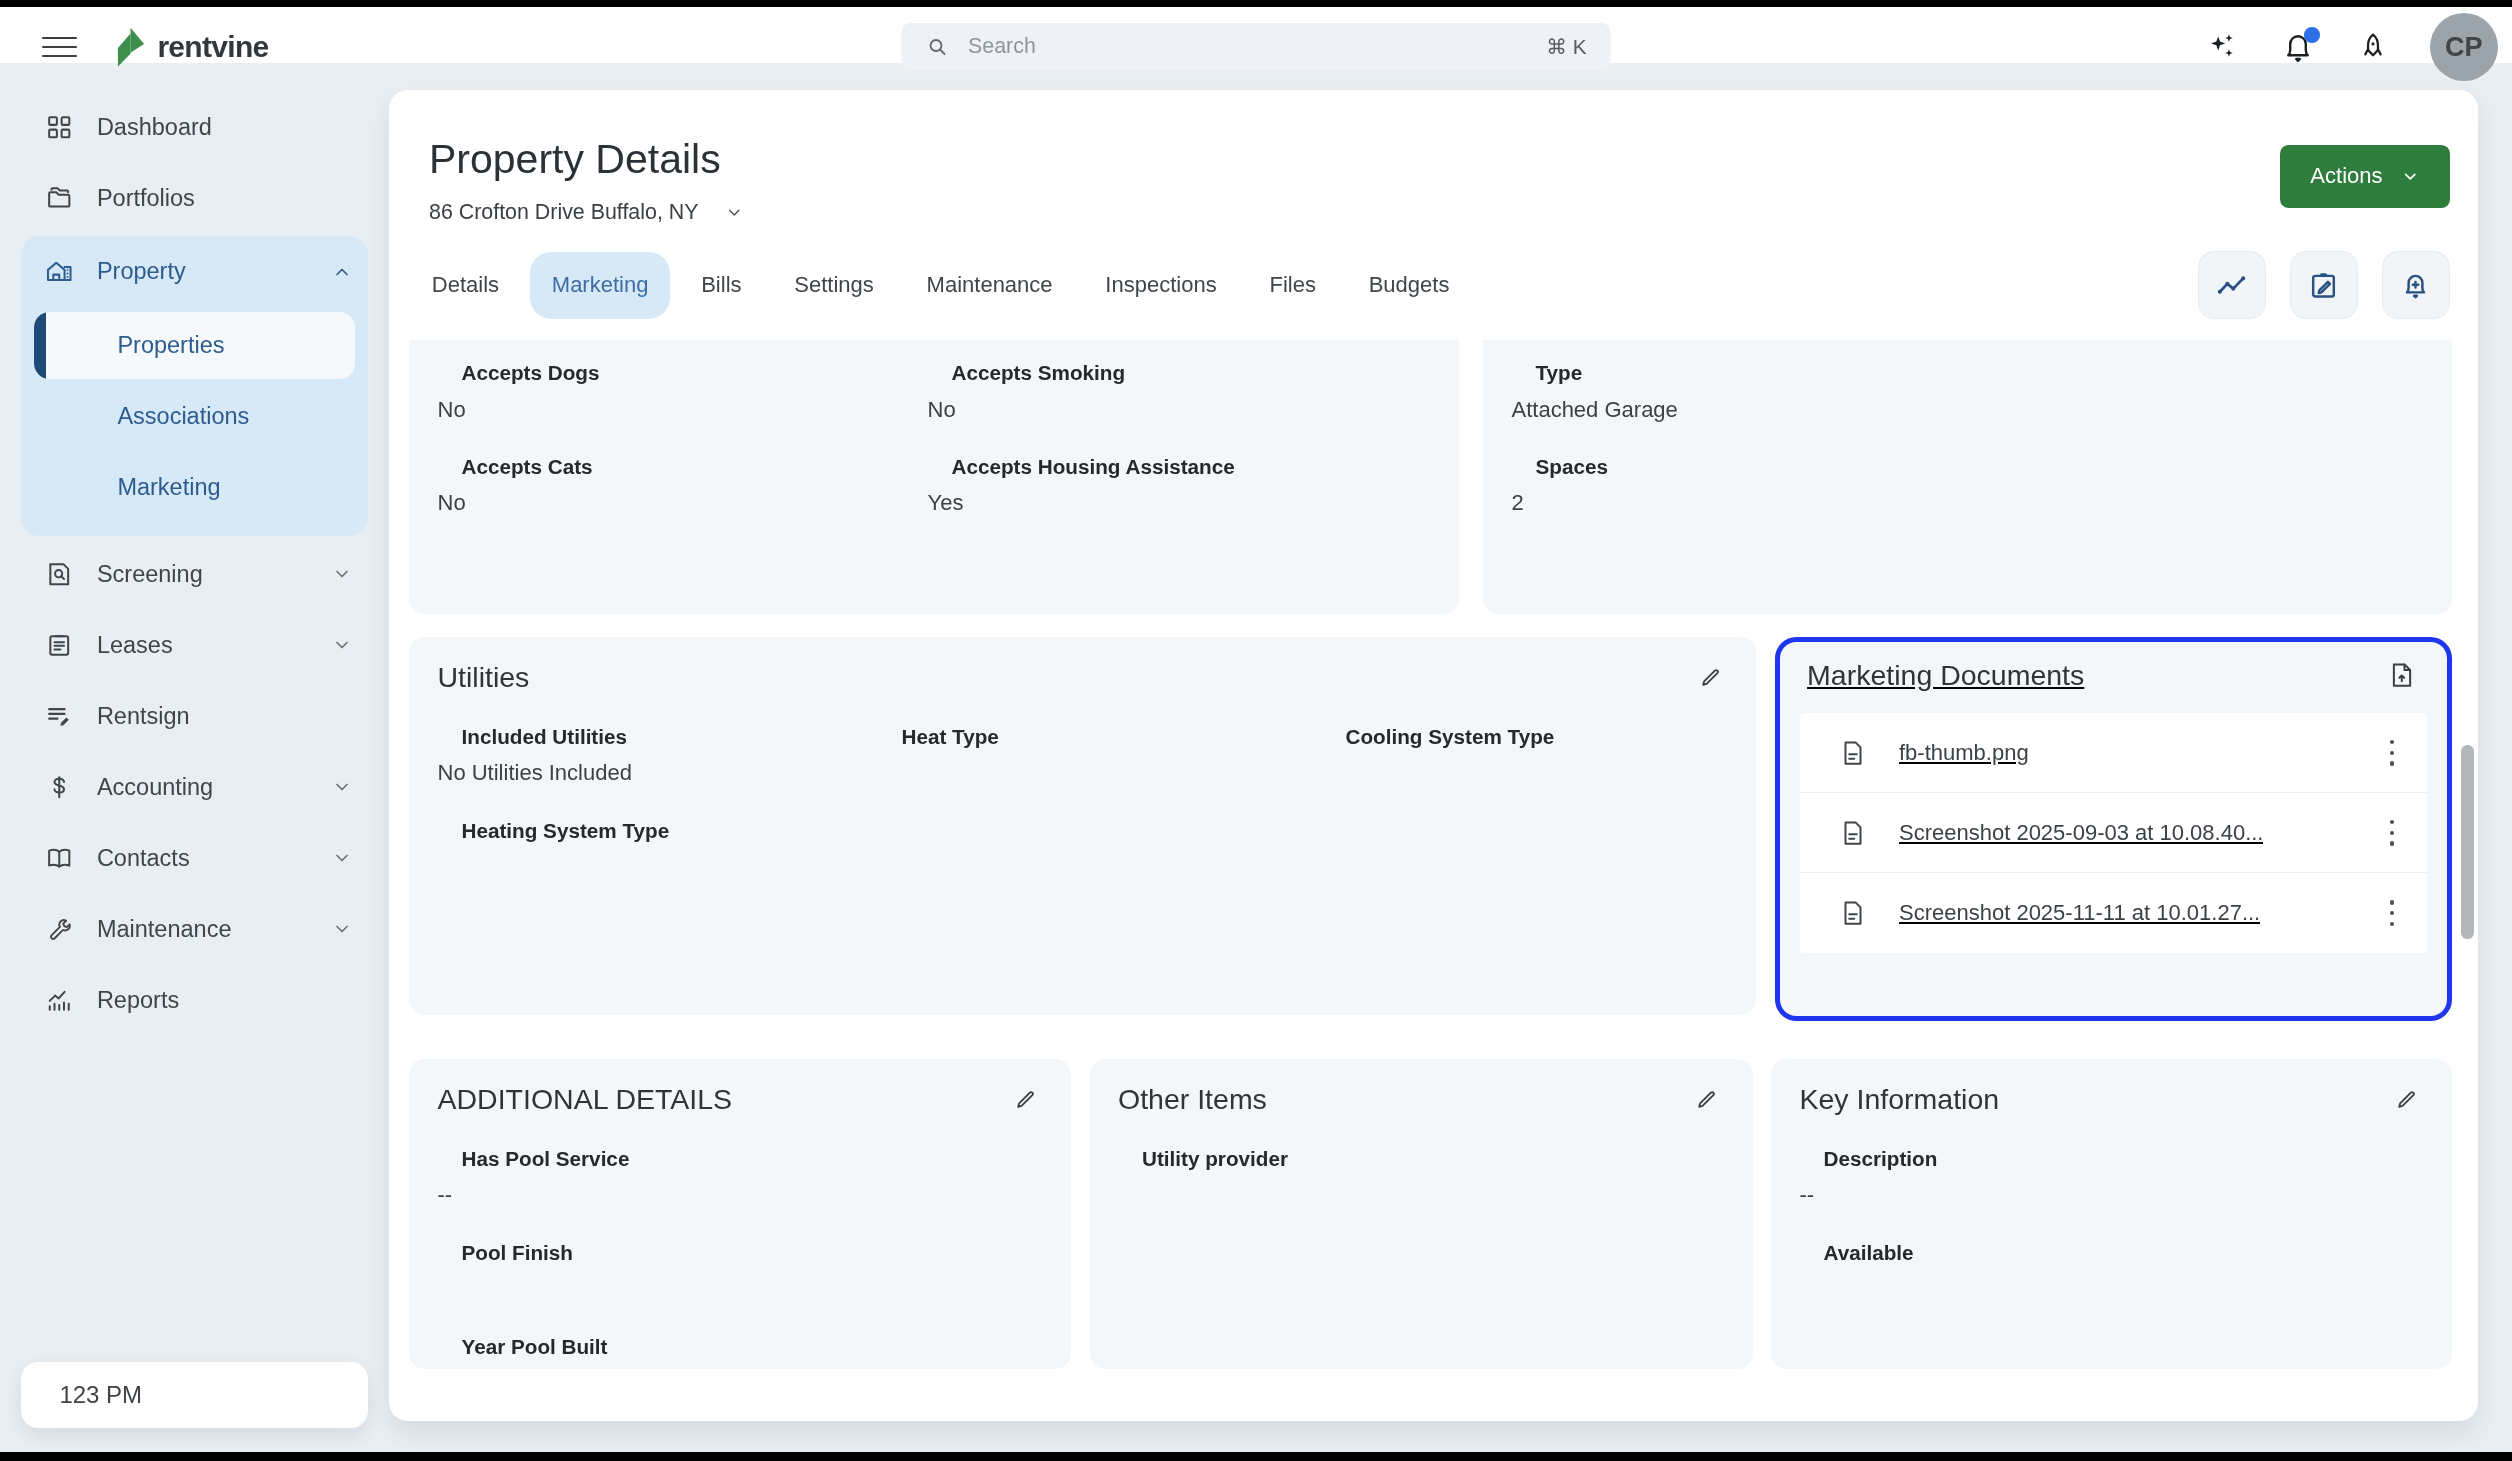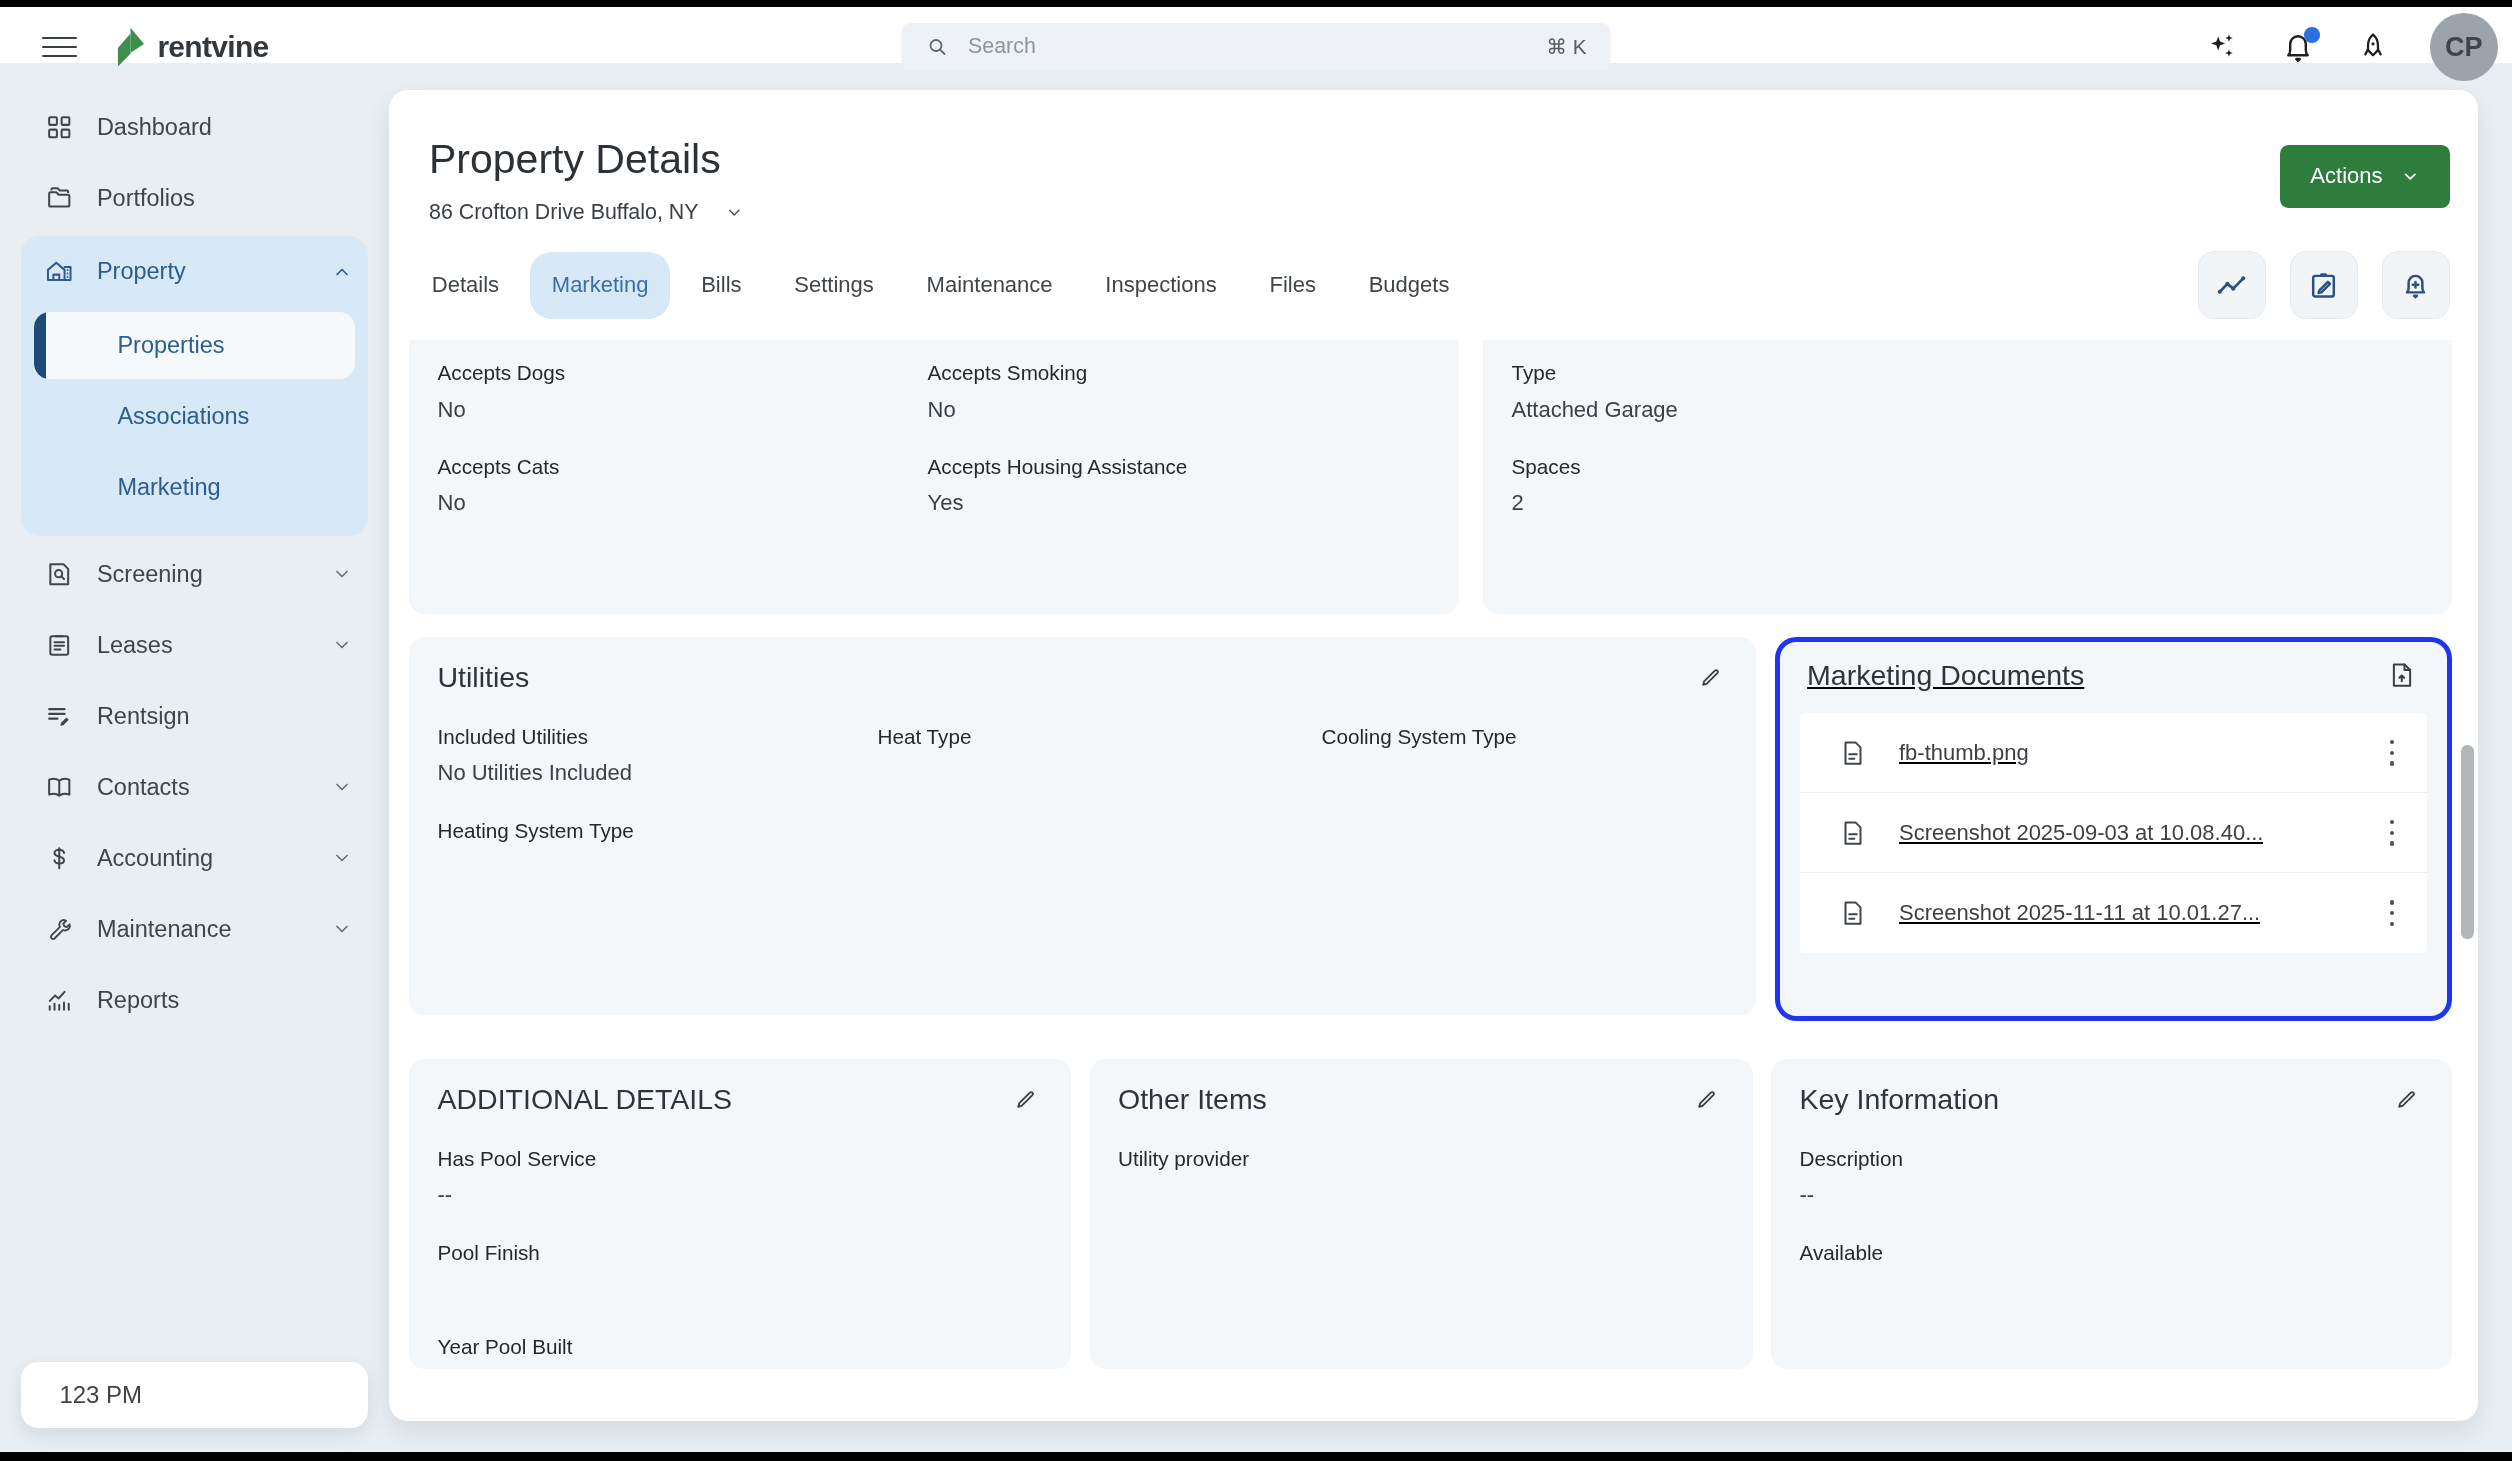--- a/index.html
+++ b/index.html
@@ -67,21 +67,21 @@
   .row2 { grid-template-columns:1347px 1fr; gap:19px; height:384px; margin-bottom:38px; }
   .row3 { grid-template-columns:662px 663px 1fr; gap:18.5px; height:310px; }
   .card { background:#f4f7fa; border-radius:15.7px; padding:24px 28.5px; overflow:hidden; }
   .row1 .card { border-radius:0 0 15.7px 15.7px; padding-top:21.4px; }
   .card-head { display:flex; align-items:center; justify-content:space-between; margin-bottom:31px; }
   .card-title { font-size:28.5px; font-weight:400; color:#2f3439; }
   .edit-btn { background:none; border:none; color:#3a3f44; width:31px; height:31px; cursor:pointer; }
   .edit-btn svg { width:27px; height:27px; }
 
   .field { margin-bottom:30px; }
-  .f-label { font-size:20.7px; font-weight:400; color:#26282b; margin-bottom:11.4px; }
+  .f-label { font-size:20.7px; font-weight:700; color:#26282b; margin-bottom:11.4px;margin-left:24px; }
   .f-value { font-size:22px; color:#3c4146; min-height:28.5px; }
   .grid2 { display:grid; grid-template-columns:490px 1fr; }
   .grid3 { display:grid; grid-template-columns:440px 444px 1fr; }
 
   
   .md-outer { border:5.7px solid #1f36ee; border-radius:21.4px; background:#f4f7fa; padding:17px 20px; overflow:hidden;text-decoration:underline; }
   .md-outer .card-head { margin-bottom:21.4px; padding:0 7.1px; }
   .md-upload-btn { background:none; border:none; color:#3a3f44; width:33px; height:33px; cursor:pointer; }
   .md-upload-btn svg { width:30px; height:30px; }
   .md-list { background:#fff; border-radius:4.3px; }
@@ -256,41 +256,41 @@
           <svg class="icon" viewBox="0 0 24 24" fill="none" stroke="currentColor" stroke-width="1.7" stroke-linecap="round" stroke-linejoin="round">
             <path d="M3.5 6 h13 M3.5 10 h13 M3.5 14 h7"></path>
             <path d="M13.5 17.5 l4.5-4.5 2 2 -4.5 4.5 -2.6 .6 Z" fill="currentColor" stroke="none"></path>
           </svg>
         </span>
         <span>Rentsign</span>
       </div>
 
       <div class="nav-item">
         <span class="nicon">
-          <svg class="icon" viewBox="0 0 24 24" fill="none" stroke="currentColor" stroke-width="1.7" stroke-linejoin="round">
-            <path d="M12 6.5 C10 4.9 6.3 4.7 3.5 5.6 V18.2 c2.8-.9 6.5-.7 8.5 1 c2-1.7 5.7-1.9 8.5-1 V5.6 C17.7 4.7 14 4.9 12 6.5 Z"></path>
-            <path d="M12 6.5 V19"></path>
-          </svg>
-        </span>
-        <span>Contacts</span>
+          <svg class="icon" viewBox="0 0 24 24" fill="none" stroke="currentColor" stroke-width="1.7" stroke-linecap="round">
+            <path d="M12 3.5 v17"></path>
+            <path d="M16 7.5 c0-1.6-1.8-2.7-4-2.7 s-4 1.1-4 2.7 c0 3.8 8 2.3 8 6.1 c0 1.7-1.8 2.8-4 2.8 s-4-1.1-4-2.7"></path>
+          </svg>
+        </span>
+        <span>Accounting</span>
         <span class="chev">
           <svg class="icon" viewBox="0 0 24 24" fill="none" stroke="currentColor" stroke-width="2" stroke-linecap="round" stroke-linejoin="round">
               <path d="M6 9 L12 15 L18 9"></path>
             </svg>
         </span>
       </div>
 
       <div class="nav-item">
         <span class="nicon">
-          <svg class="icon" viewBox="0 0 24 24" fill="none" stroke="currentColor" stroke-width="1.7" stroke-linecap="round">
-            <path d="M12 3.5 v17"></path>
-            <path d="M16 7.5 c0-1.6-1.8-2.7-4-2.7 s-4 1.1-4 2.7 c0 3.8 8 2.3 8 6.1 c0 1.7-1.8 2.8-4 2.8 s-4-1.1-4-2.7"></path>
-          </svg>
-        </span>
-        <span>Accounting</span>
+          <svg class="icon" viewBox="0 0 24 24" fill="none" stroke="currentColor" stroke-width="1.7" stroke-linejoin="round">
+            <path d="M12 6.5 C10 4.9 6.3 4.7 3.5 5.6 V18.2 c2.8-.9 6.5-.7 8.5 1 c2-1.7 5.7-1.9 8.5-1 V5.6 C17.7 4.7 14 4.9 12 6.5 Z"></path>
+            <path d="M12 6.5 V19"></path>
+          </svg>
+        </span>
+        <span>Contacts</span>
         <span class="chev">
           <svg class="icon" viewBox="0 0 24 24" fill="none" stroke="currentColor" stroke-width="2" stroke-linecap="round" stroke-linejoin="round">
               <path d="M6 9 L12 15 L18 9"></path>
             </svg>
         </span>
       </div>
 
       <div class="nav-item">
         <span class="nicon">
           <svg class="icon" viewBox="0 0 24 24" fill="none" stroke="currentColor" stroke-width="1.7" stroke-linecap="round" stroke-linejoin="round">

